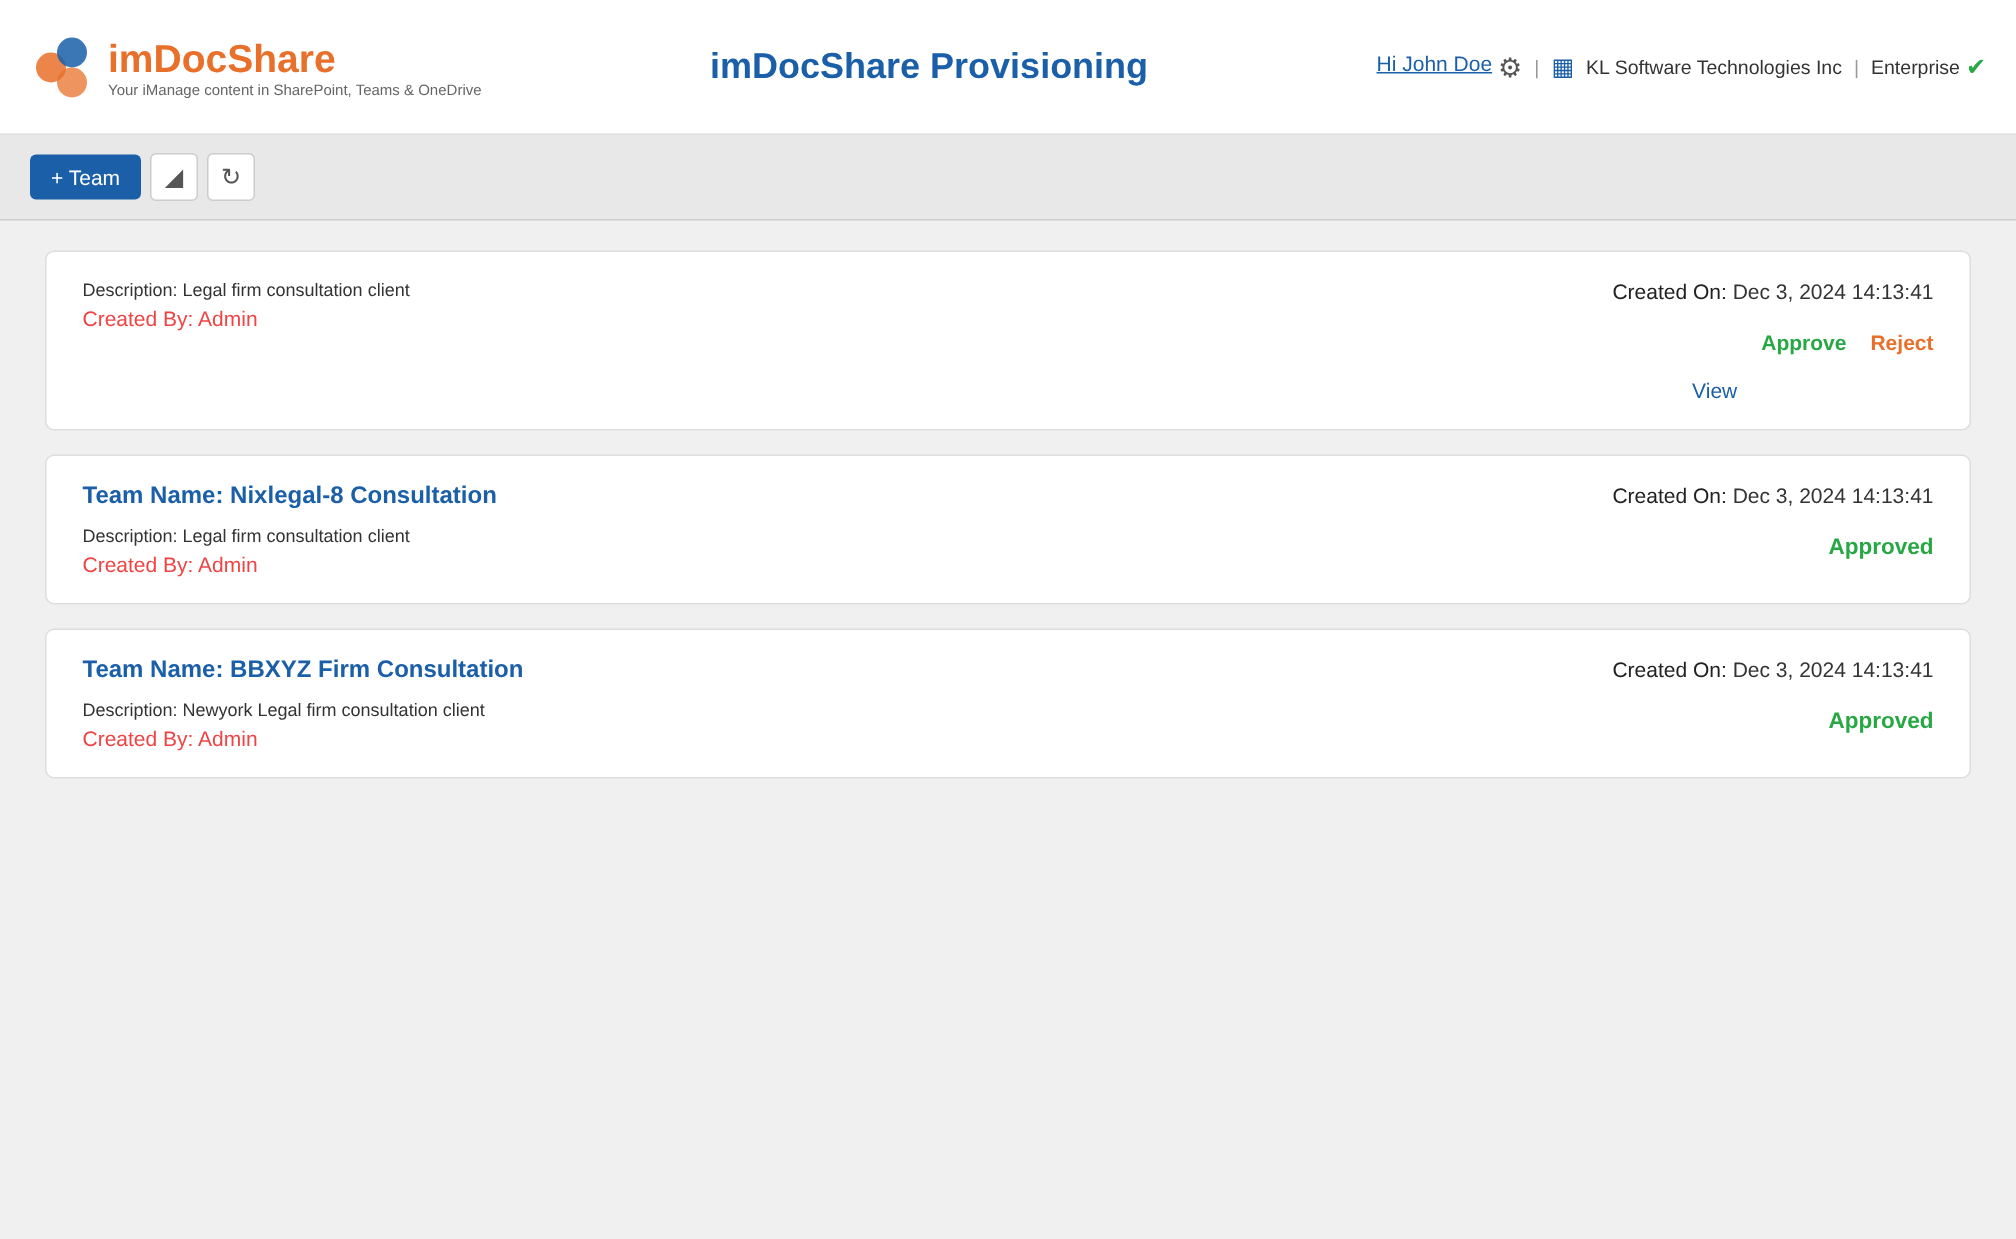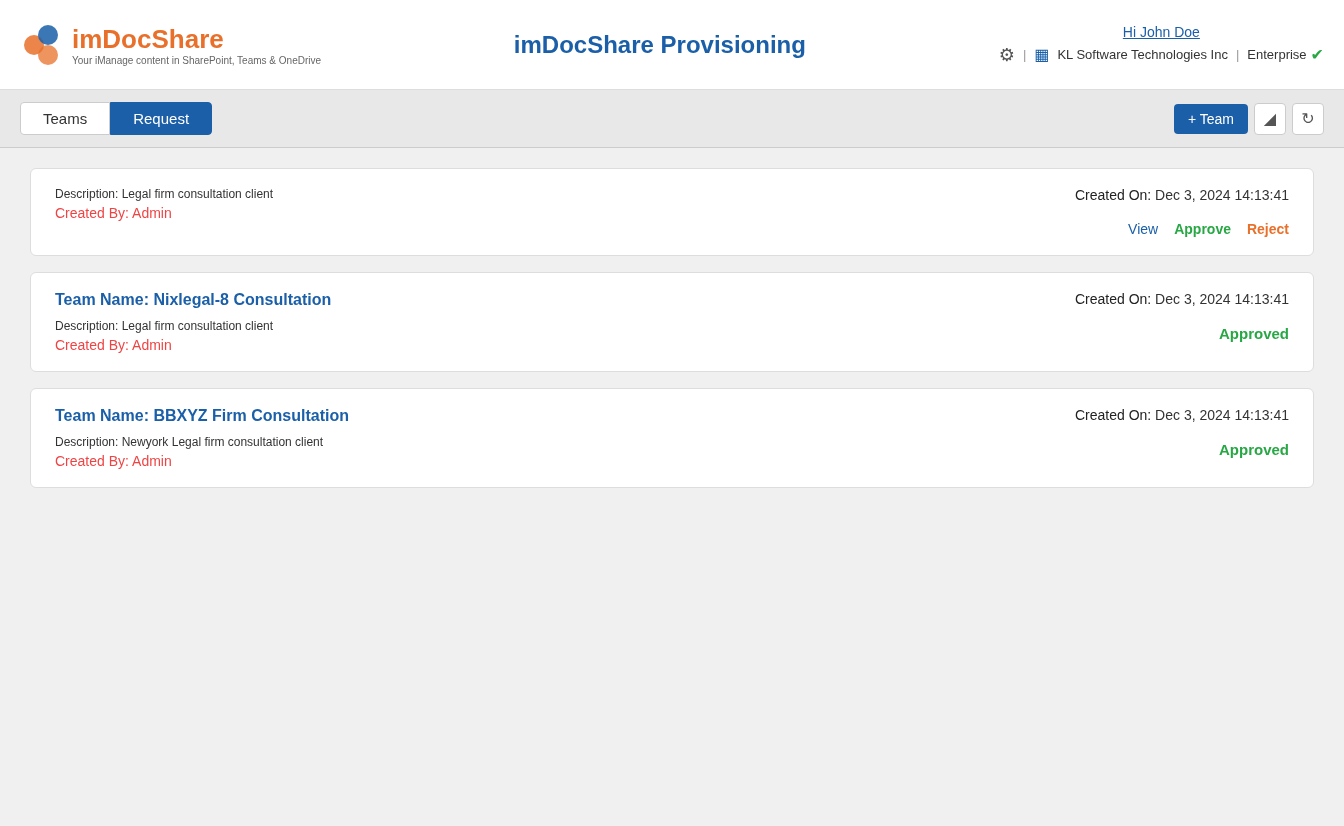--- a/index.html
+++ b/index.html
@@ -40,22 +40,22 @@
     }
     .app-title {
       flex: 1;
       text-align: center;
       font-size: 24px;
       font-weight: 600;
       color: #1a5fa8;
     }
     .header-right {
       display: flex;
-      flex-direction: column;
-      align-items: center;
+      flex-direction: row;
+      align-items: flex-start;
       gap: 4px;
     }
     .user-greeting {
       color: #1a5fa8;
       font-size: 14px;
       text-decoration: underline;
       cursor: pointer;
     }
     .header-meta {
       display: flex;
@@ -176,21 +176,21 @@
       font-size: 14px;
       color: #333;
       margin-bottom: 18px;
     }
     .card-created-on strong { font-weight: 400; color: #222; }
     .card-actions {
       display: flex;
       gap: 16px;
       justify-content: flex-end;
     }
-    .action-view { color: #1a5fa8; cursor: pointer; font-size: 14px; font-weight: 500; }
+    .action-view { color: #1a5fa8; cursor: pointer; font-size: 14px; font-weight: 500; margin-top: 32px; }
     .action-approve { color: #28a745; cursor: pointer; font-size: 14px; font-weight: 600; }
     .action-reject { color: #e8702a; cursor: pointer; font-size: 14px; font-weight: 600; }
     .status-approved { color: #28a745; font-size: 15px; font-weight: 700; }
   </style>
 </head>
 <body>
 
 <div class="header">
   <div class="logo-area">
 
@@ -219,24 +219,20 @@
       <span class="separator">|</span>
       <span class="enterprise-badge">
         <span>Enterprise</span>
         <span class="green-check">✔</span>
       </span>
     </div>
   </div>
 </div>
 
 <div class="tabs-bar">
-  <div class="tabs-left">
-    <div class="tab">Teams</div>
-    <div class="tab active">Request</div>
-  </div>
   <div class="tabs-right">
     <button class="btn-team">+ Team</button>
     <button class="icon-btn">
       <span>◢</span>
     </button>
     <button class="icon-btn">
       <span>↻</span>
     </button>
   </div>
 </div>

